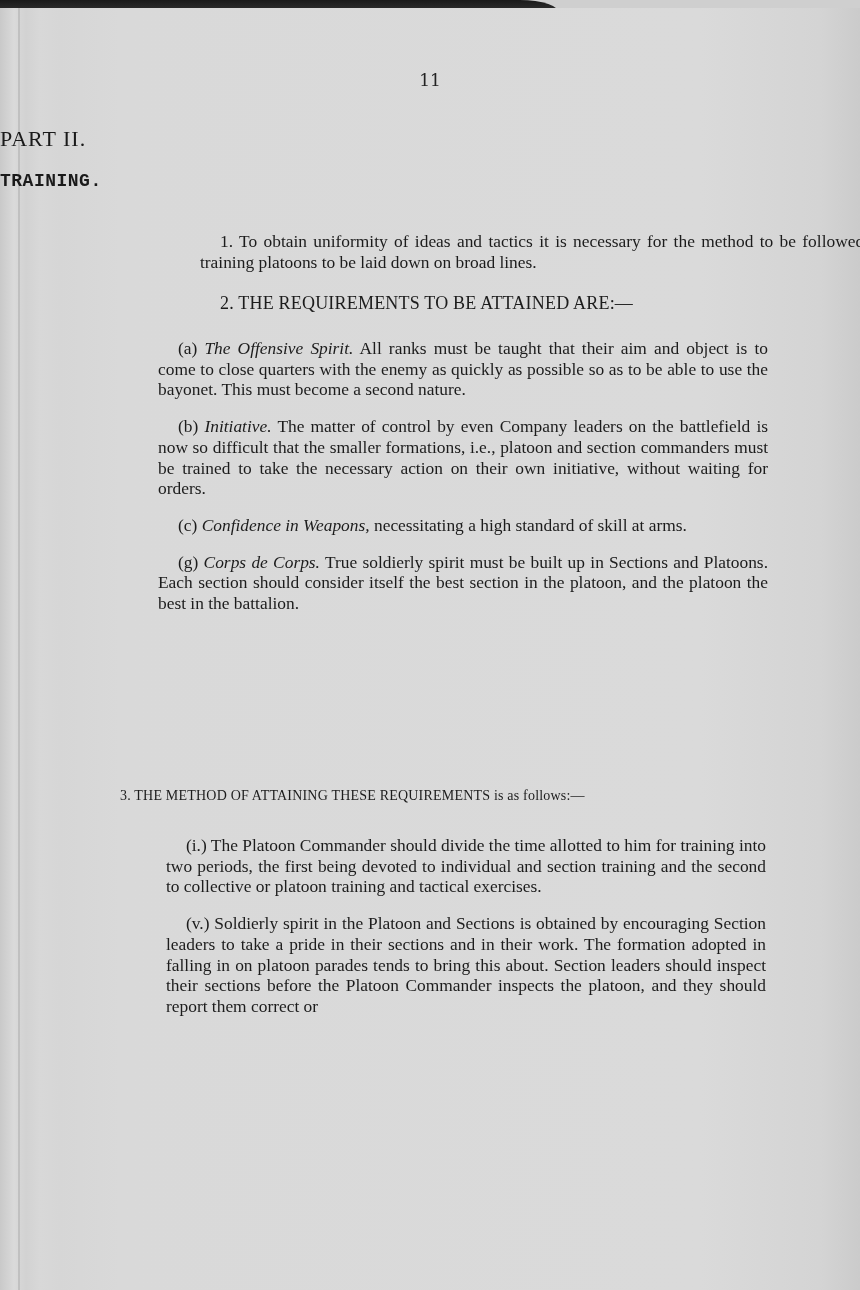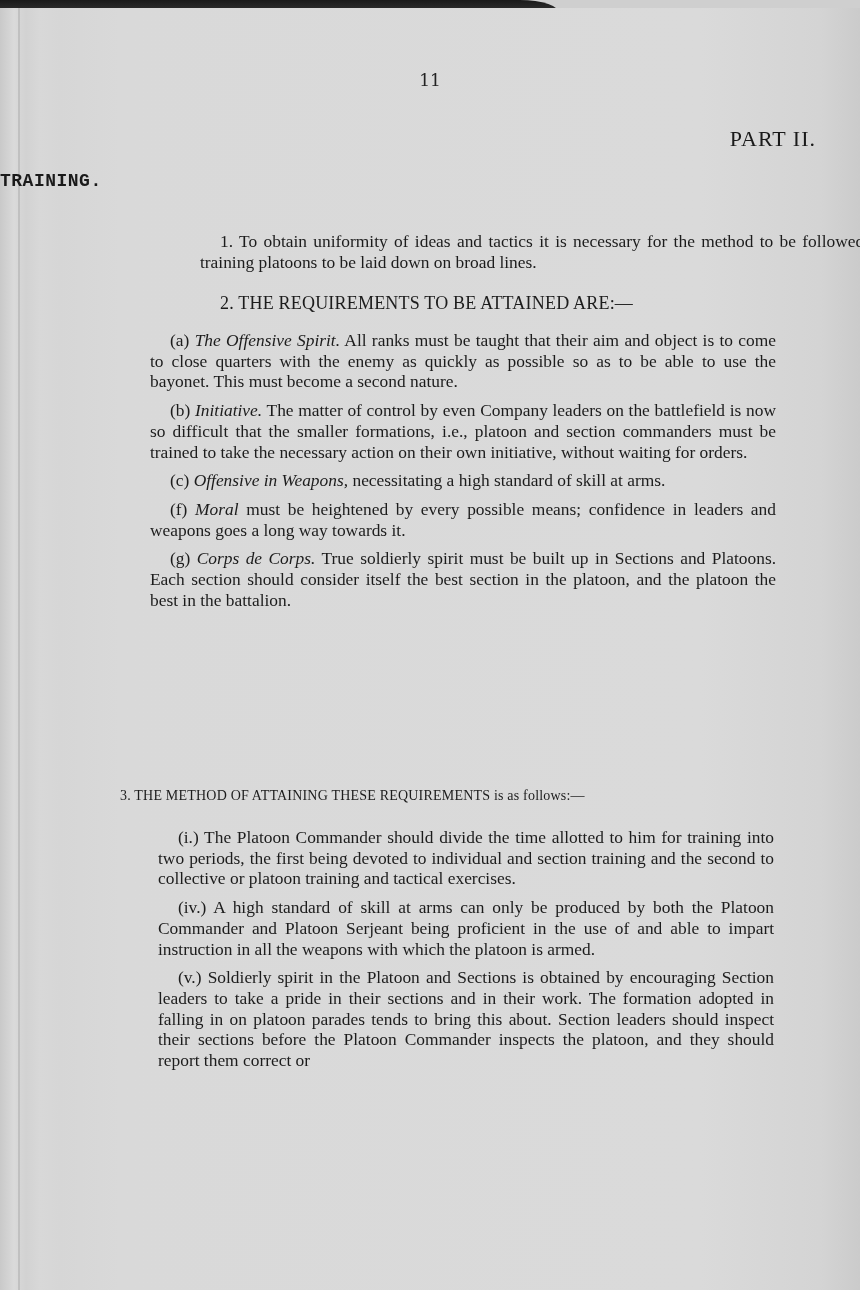--- a/index.html
+++ b/index.html
@@ -25,34 +25,34 @@
     .text {
       position: absolute; left: 100px; top: 0; width: 682px;
       color: #1c1c1c; font-size: 17.4px; line-height: 20.7px;
       font-family: "Liberation Serif", "DejaVu Serif", serif;
     }
     .page-number {
       position: absolute; left: 0; top: 42px; width: 860px; text-align: center;
       font-size: 17px; color: #222; margin-top: 20px;
     }
     .part-title {
-      position: absolute; left: 0; top: 118px; width: 816px; text-align: right;
+      position: absolute; left: 0; top: 118px; width: 816px; text-align: left;
       font-size: 22px; letter-spacing: 1px; color: #1a1a1a;
       font-family: "Liberation Serif", serif;
     }
     .section-title {
       position: absolute; left: 0; top: 163px; width: 860px; text-align: left;
       font-size: 18px; font-weight: bold; letter-spacing: 0.5px; color: #1a1a1a;
       font-family: "Liberation Mono", "DejaVu Sans Mono", monospace;
     }
     .para { position: absolute; text-align: justify; text-align-last: left; }
     .p1 { left: 100px; top: 206px; width: 684px; text-indent: 20px; }
     .h2 { left: 120px; top: 285px; width: 664px; font-size: 18px; letter-spacing: 0.2px; }
     .list-a { position: absolute; left: 142px; top: 314px; width: 642px; }
-    .item { text-align: justify; text-align-last: left; text-indent: 20px; margin: 8px; }
+    .item { text-align: justify; text-align-last: left; text-indent: 20px; margin: 16px; }
     .h3 { left: 100px; top: 764px; width: 684px; text-indent: 20px; font-size: 14px; letter-spacing: 0.2px; }
     .list-b { position: absolute; left: 150px; top: 811px; width: 632px; }
     em { font-style: italic; }
   </style>
 </head>
 <body>
 
 <div class="top-shadow"></div>
 
 <div class="page">
@@ -75,45 +75,36 @@
         <em>The Offensive Spirit.</em>
         <span>All ranks must be taught that their aim and object is to come to close quarters with the enemy as quickly as possible so as to be able to use the bayonet. This must become a second nature.</span>
       </p>
       <p class="item">
         <span>(b)</span>
         <em>Initiative.</em>
         <span>The matter of control by even Company leaders on the battlefield is now so difficult that the smaller formations, i.e., platoon and section commanders must be trained to take the necessary action on their own initiative, without waiting for orders.</span>
       </p>
       <p class="item">
         <span>(c)</span>
-        <em>Offensive in Weapons,</em>
+        <em>Confidence in Weapons,</em>
         <span>necessitating a high standard of skill at arms.</span>
-      </p>
-      <p class="item">
-        <span>(f)</span>
-        <em>Moral</em>
-        <span>must be heightened by every possible means; confidence in leaders and weapons goes a long way towards it.</span>
       </p>
       <p class="item">
         <span>(g)</span>
         <em>Corps de Corps.</em>
         <span>True soldierly spirit must be built up in Sections and Platoons. Each section should consider itself the best section in the platoon, and the platoon the best in the battalion.</span>
       </p>
     </div>
 
     <p class="para h3">3. THE METHOD OF ATTAINING THESE REQUIREMENTS is as follows:—</p>
 
     <div class="list-b">
       <p class="item">
         <span>(i.)</span>
         <span>The Platoon Commander should divide the time allotted to him for training into two periods, the first being devoted to individual and section training and the second to collective or platoon training and tactical exercises.</span>
       </p>
       <p class="item">
-        <span>(iv.)</span>
-        <span>A high standard of skill at arms can only be produced by both the Platoon Commander and Platoon Serjeant being proficient in the use of and able to impart instruction in all the weapons with which the platoon is armed.</span>
-      </p>
-      <p class="item">
         <span>(v.)</span>
         <span>Soldierly spirit in the Platoon and Sections is obtained by encouraging Section leaders to take a pride in their sections and in their work. The formation adopted in falling in on platoon parades tends to bring this about. Section leaders should inspect their sections before the Platoon Commander inspects the platoon, and they should report them correct or</span>
       </p>
     </div>
   </div>
 </div>
 
 </body></html>

